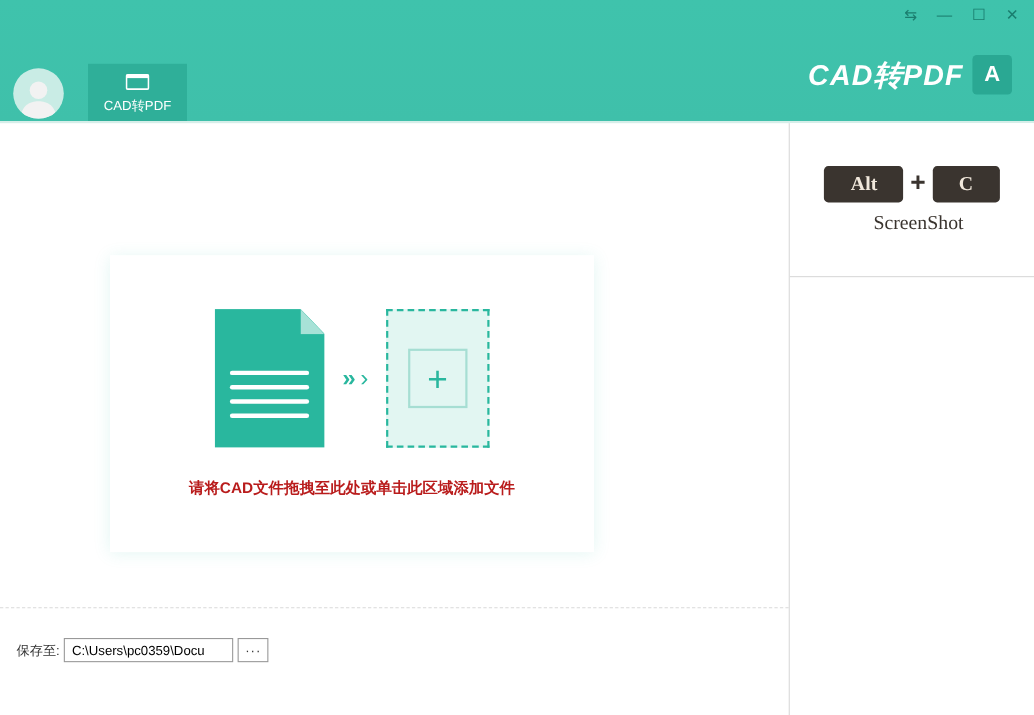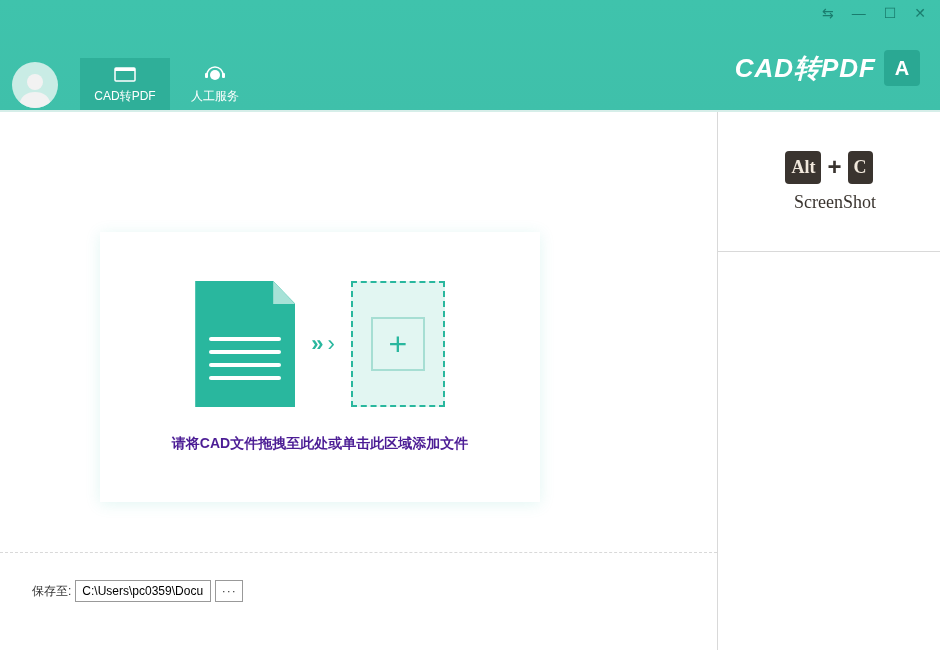--- a/index.html
+++ b/index.html
@@ -106,21 +106,21 @@
   border-bottom: 1px solid #d9d9d9;
 }
 .promo-keys {
   display: flex;
   align-items: center;
   gap: 6px;
 }
 .keycap {
   background: #3a342f;
   color: #f1e8dc;
-  padding: 6px 6px;
+  padding: 6px 24px;
   border-radius: 4px;
   font-family: "Comic Sans MS", cursive;
   font-size: 18px;
   font-weight: bold;
 }
 .keyplus { color: #3a342f; font-size: 24px; font-weight: bold; }
 .promo-label {
   font-family: "Comic Sans MS", cursive;
   font-size: 18px;
   color: #3a342f;
@@ -187,44 +187,44 @@
   justify-content: center;
 }
 .add-inner {
   width: 54px; height: 54px;
   border: 2px solid #a6deD3;
   display: flex; align-items: center; justify-content: center;
 }
 .add-inner span { color: #29b79e; font-size: 32px; font-weight: 300; }
 
 .drop-text {
-  color: #4c1d95;
+  color: #b91c1c;
   font-size: 14px;
   font-weight: bold;
 }
 
 .footer-divider {
   position: absolute;
   left: 0; right: 0;
   top: 440px;
   border-top: 1px dashed #d9d9d9;
 }
 
 .save-row {
   position: absolute;
-  left: 32px;
+  left: 15px;
   bottom: 48px;
   display: flex;
   align-items: center;
   gap: 4px;
   font-size: 12px;
   color: #333;
 }
 .save-input {
-  width: 136px;
+  width: 154px;
   height: 22px;
   border: 1px solid #999;
   padding: 0 6px;
   font-size: 12px;
 }
 .browse-btn {
   width: 28px; height: 22px;
   border: 1px solid #999;
   background: #fff;
   cursor: pointer;
@@ -260,31 +260,20 @@
 
   <div class="tabs">
     <div class="tab active">
       <div class="tab-icon">
         <svg width="22" height="18" viewBox="0 0 22 18">
             <rect x="1" y="3" width="20" height="13" rx="1" fill="none" stroke="#fff" stroke-width="1.5"></rect>
             <rect x="1" y="3" width="20" height="3" fill="#fff"></rect>
           </svg>
       </div>
       <span>CAD转PDF</span>
-    </div>
-    <div class="tab">
-      <div class="tab-icon">
-        <svg width="22" height="20" viewBox="0 0 22 20">
-            <circle cx="11" cy="11" r="5" fill="#fff"></circle>
-            <path d="M3,11 a8,8 0 0 1 16,0" fill="none" stroke="#fff" stroke-width="1.5"></path>
-            <rect x="1" y="9" width="3" height="5" rx="1" fill="#fff"></rect>
-            <rect x="18" y="9" width="3" height="5" rx="1" fill="#fff"></rect>
-          </svg>
-      </div>
-      <span>人工服务</span>
     </div>
   </div>
 </div>
 
 <div class="content-row">
   <div class="main-area">
 
     <div class="drop-zone">
       <div class="drop-graphic">
         <div class="doc-icon">

